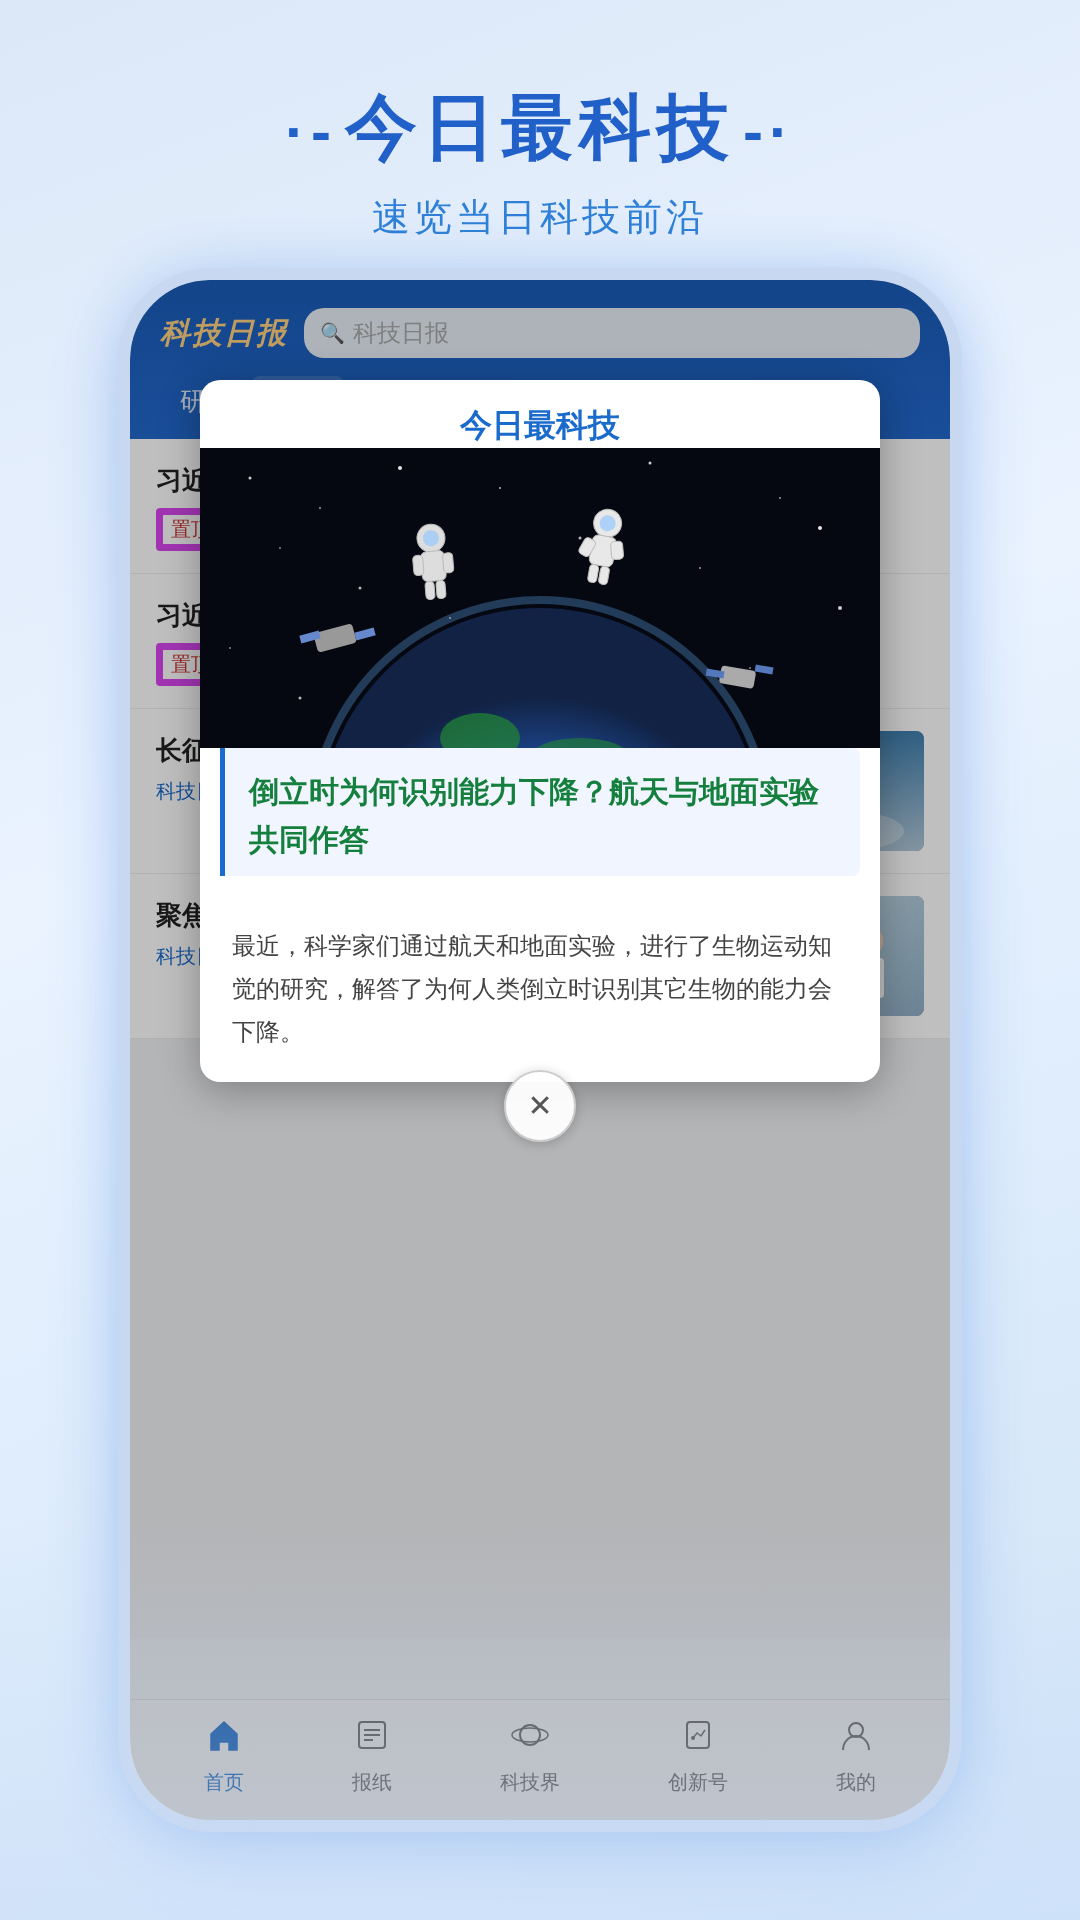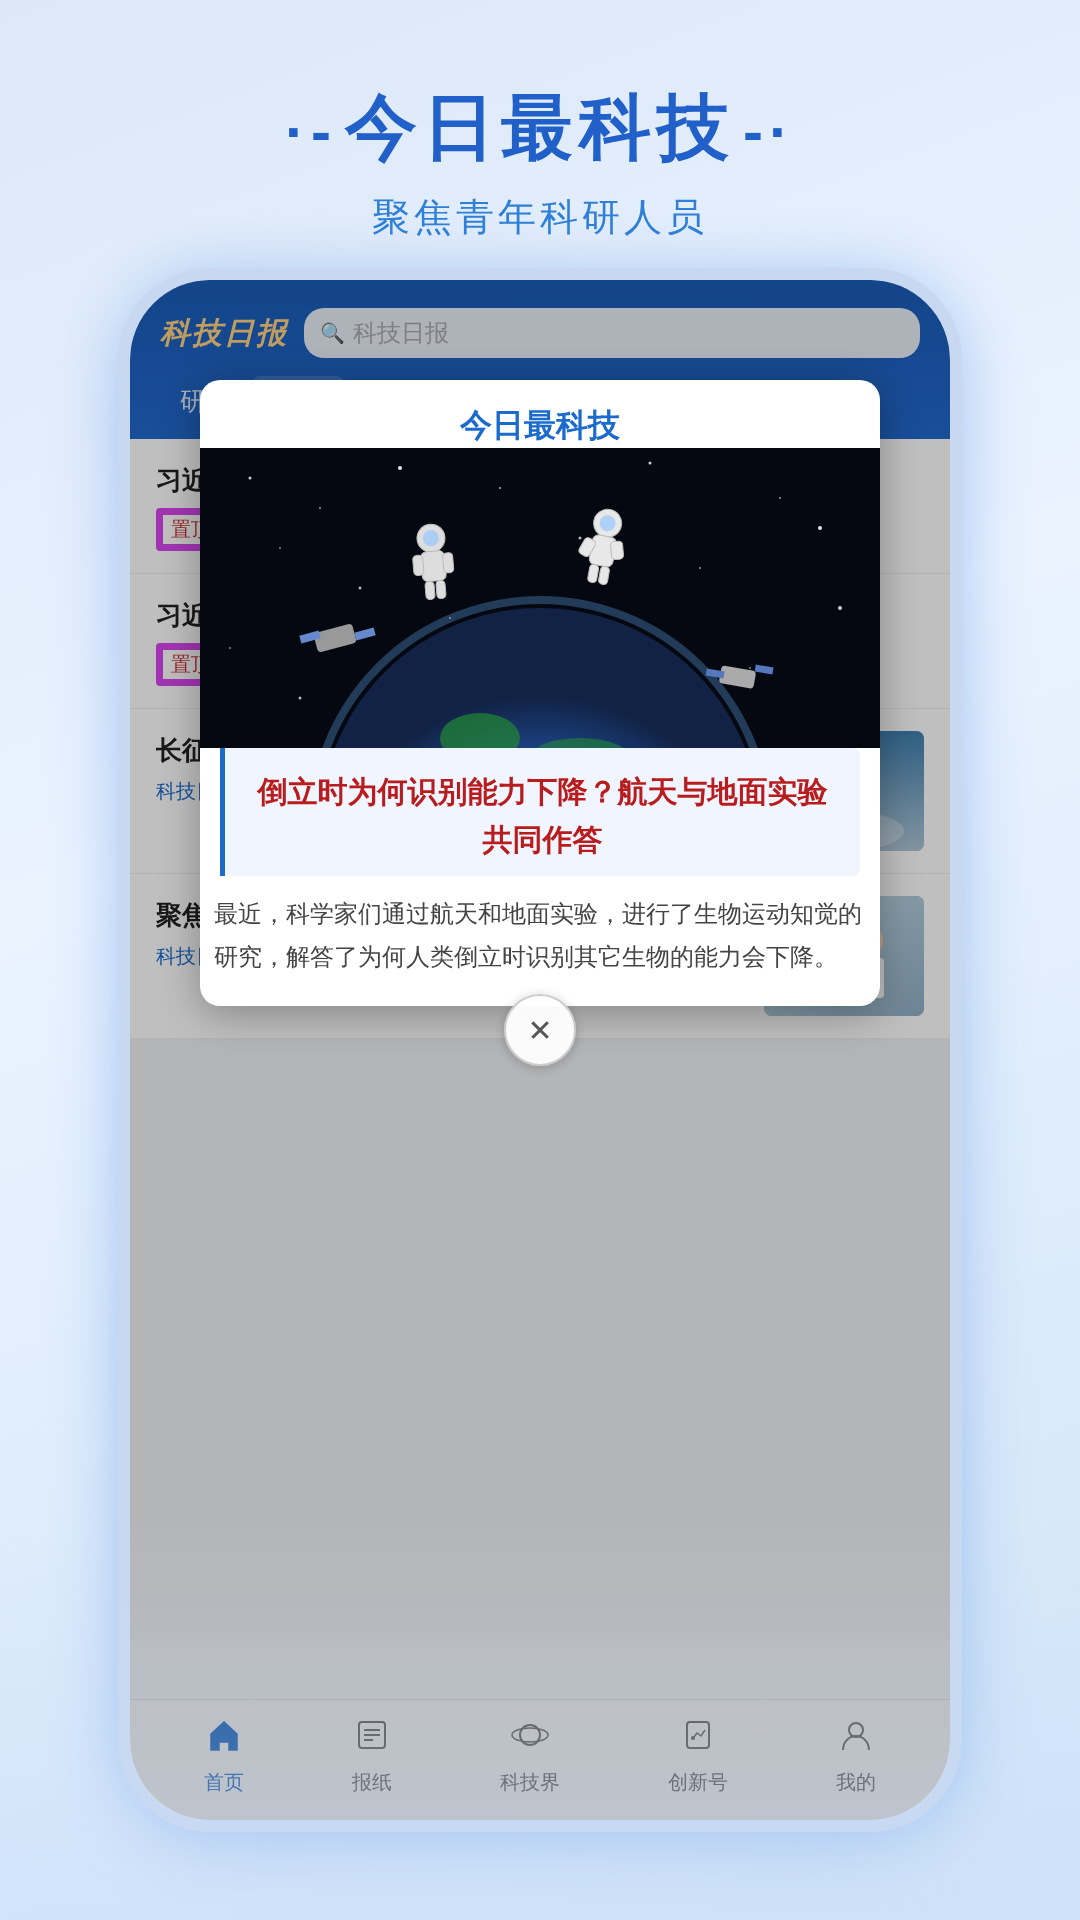--- a/index.html
+++ b/index.html
@@ -285,34 +285,34 @@
       width: 100%;
       height: 300px;
       background: #000;
       position: relative;
       overflow: hidden;
     }
     
     .modal-article-title {
       font-size: 30px;
       font-weight: 800;
-      color: #b91c1c;
+      color: #15803d;
       padding: 20px 24px 12px;
       line-height: 1.6;
       border-left: 5px solid #1a6bcc;
       margin: 0 20px;
       background: #f0f5ff;
       border-radius: 0 8px 8px 0;
-      text-align: center;
     }
     .modal-article-body {
       font-size: 24px;
       color: #444;
-      padding: 16px 14px 28px;
+      padding: 16px 32px 28px;
       line-height: 1.8;
+      margin-top: 32px;
     }
 
     
     .modal-close-btn {
       position: absolute;
       bottom: -60px;
       left: 50%;
       transform: translateX(-50%);
       width: 72px;
       height: 72px;
@@ -343,21 +343,21 @@
       height: 400px;
       background: linear-gradient(0deg, rgba(200,220,250,0.4) 0%, transparent 100%);
       pointer-events: none;
     }
   </style>
 </head>
 <body>
 
 <div class="top-title-area">
   <div class="top-main-title">今日最科技</div>
-  <div class="top-subtitle">聚焦青年科研人员</div>
+  <div class="top-subtitle">速览当日科技前沿</div>
 </div>
 
 <div class="phone-mockup">
   <div class="phone-inner">
 
     <div class="app-header">
       <div class="header-top-row">
         <div class="app-logo">科技日报</div>
         <div class="search-bar">
           <span class="search-bar-icon">🔍</span>

